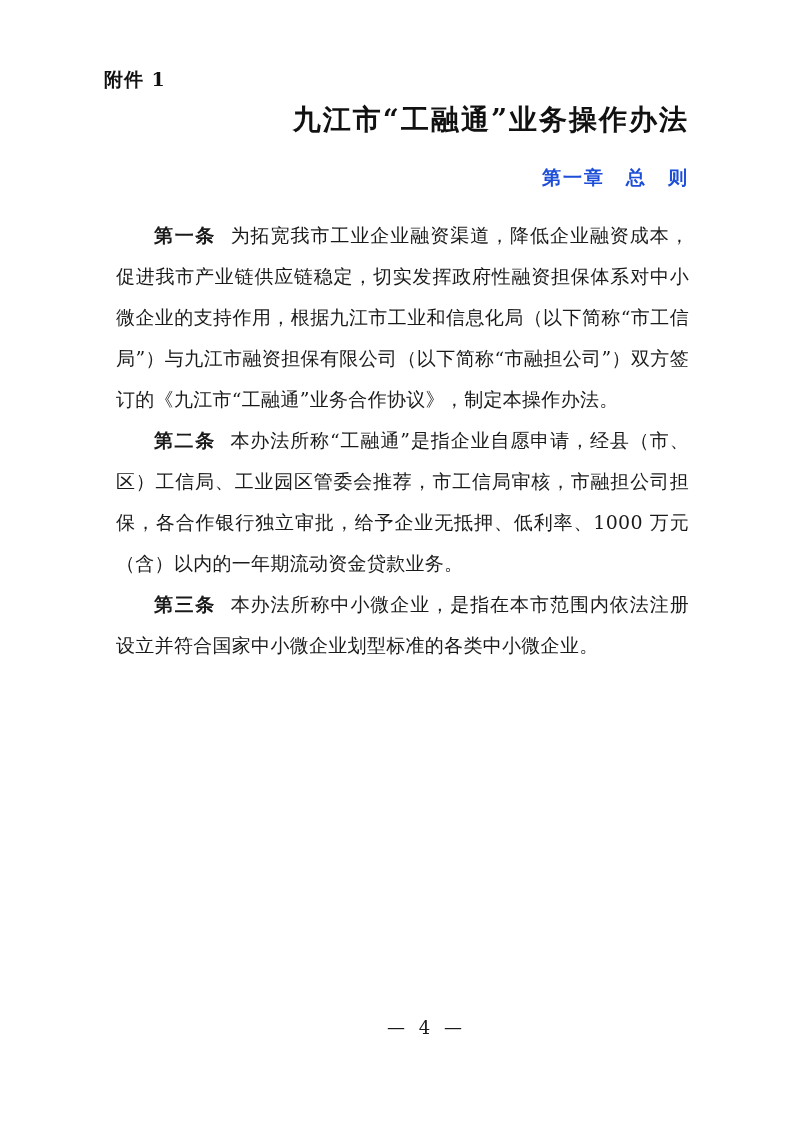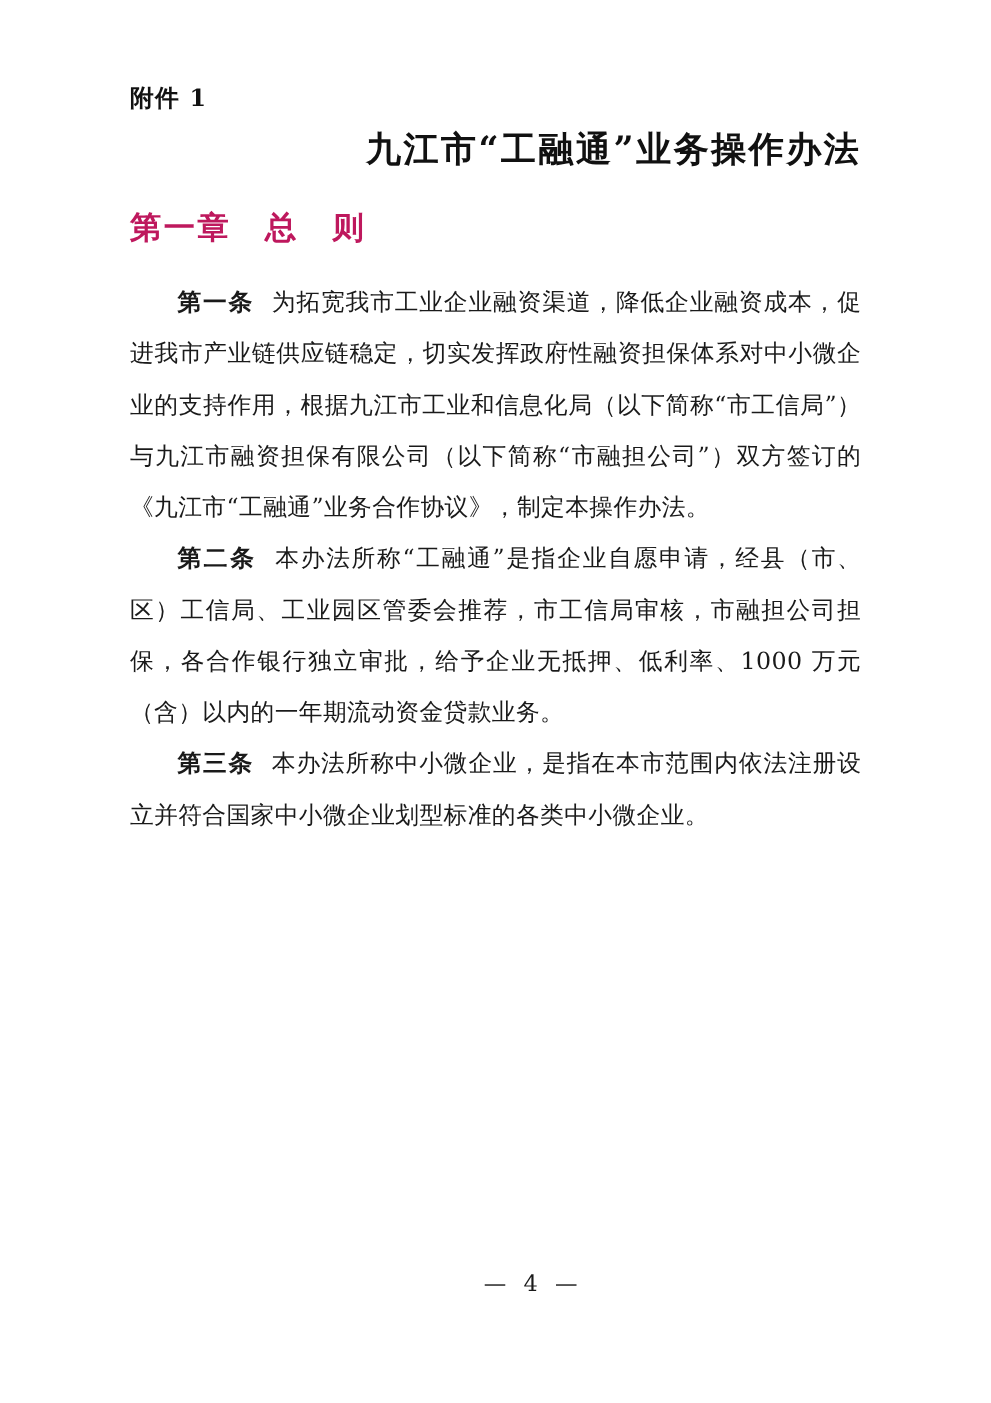--- a/index.html
+++ b/index.html
@@ -35,33 +35,33 @@
   .doc-title {
     font-size: 28px;
     font-weight: bold;
     text-align: right;
     letter-spacing: 2px;
     margin: 6px 0 26px 0;
     color: #111;
     font-family: "DejaVu Serif", "Liberation Serif", serif;
   }
   .chapter-heading {
-    font-size: 25px;
+    font-size: 19px;
     font-weight: bold;
-    text-align: left;
+    text-align: right;
     letter-spacing: 2px;
     margin: 0 0 24px 0;
-    color: #be185d;
+    color: #1d4ed8;
   }
   .para {
     font-size: 19px;
     line-height: 41px;
     text-align: justify;
     text-justify: inter-ideograph;
-    margin: 0 0 0 0;
+    margin: 0 0 0 12px;
     text-indent: 38px;
     color: #1a1a1a;
     letter-spacing: 0.3px;
   }
   .para .art-num {
     font-weight: bold;
     letter-spacing: 1px;
   }
   .para .art-gap {
     display: inline-block;

